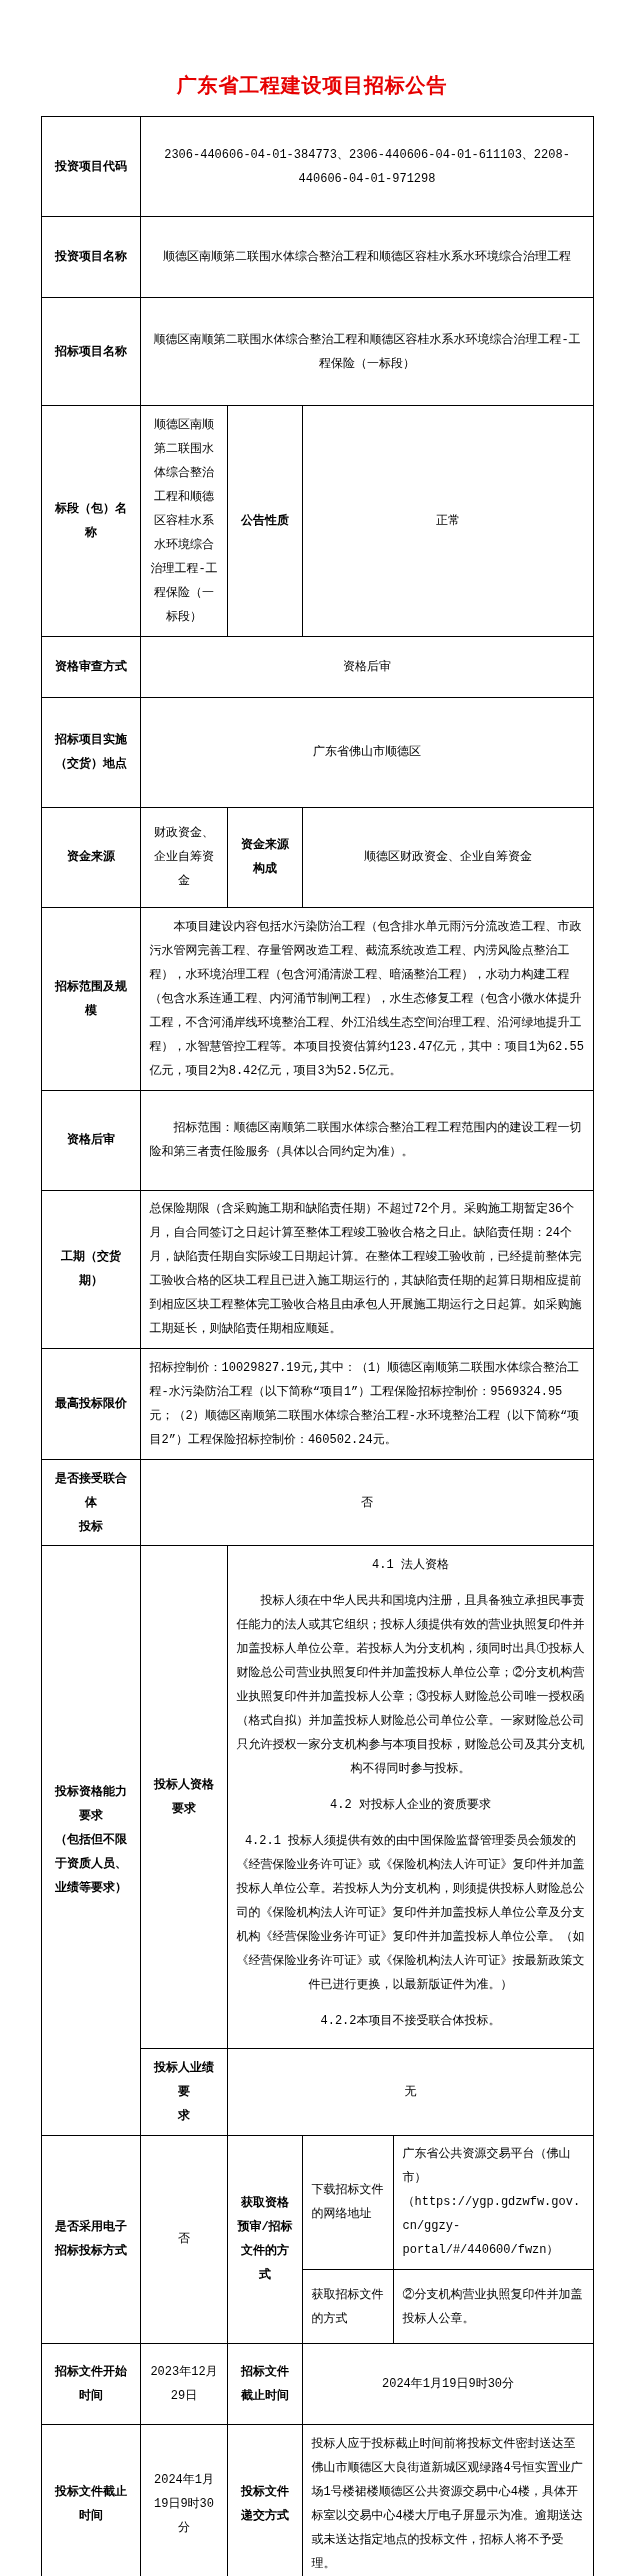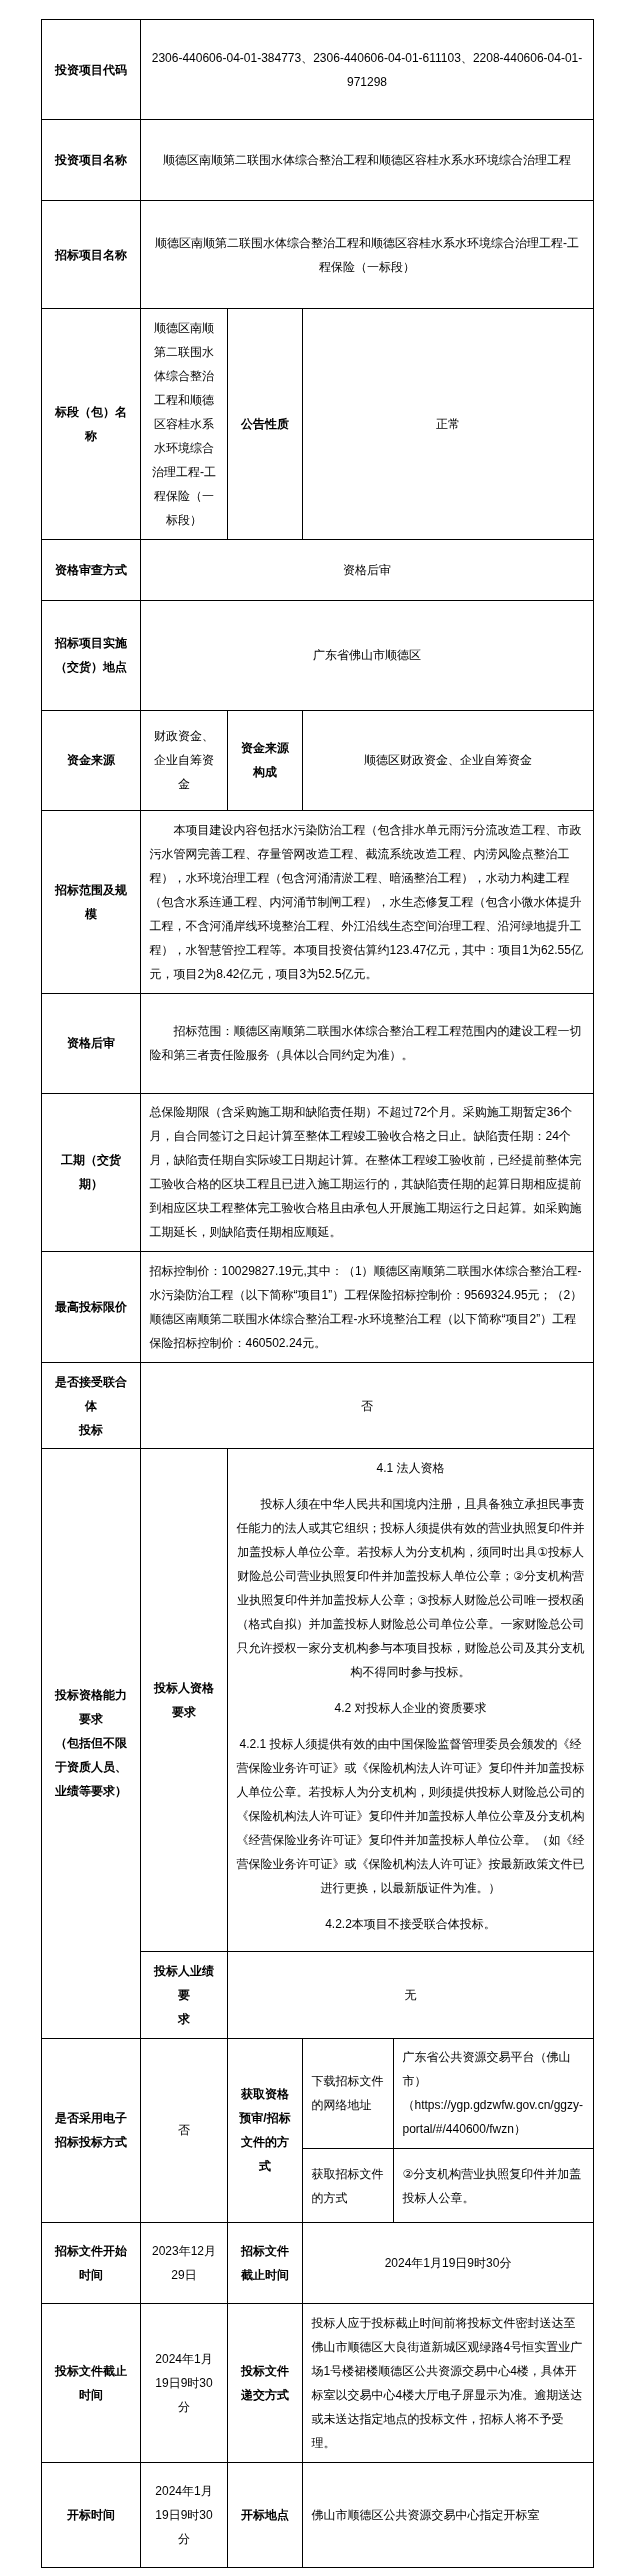--- a/index.html
+++ b/index.html
@@ -2,38 +2,39 @@
 <html style="font-size:13.5px"><head>
 <meta charset="utf-8">
 <style>
   html,body{margin:0;padding:0;background:#ffffff;}
   .page{width:624px;min-height:2576px;background:#fff;overflow:hidden;
         font-family:"Liberation Sans","DejaVu Sans",sans-serif;color:#000;}
   h1.doc-title{margin:73px 0 0 0;font-size:20px;line-height:24px;font-weight:bold;
         text-align:center;letter-spacing:0.8px;}
   table.doc{border-collapse:collapse;table-layout:fixed;width:553px;margin:19.4px 0 0 41px;}
   table.doc td{border:0.8px solid #000;font-size:12px;line-height:24px;
-        padding:6.8px 8.5px;vertical-align:middle;word-break:break-word;}
+        padding:6.8px 8.5px;vertical-align:middle;word-break:break-word;font-family:Liberation Mono, monospace;}
   td.lbl{font-weight:bold;text-align:center;}
   td.ctr{text-align:center;}
   td.lft{text-align:left;}
   td.pre{white-space:pre-line;}
   td.indent2{text-indent:2em;}
   td.sub{font-weight:normal;text-align:left;margin-left:16px;}
   .qual p{margin:12px 0;text-align:center;}
   .qual p:first-child{margin-top:0;}
   .qual p:last-child{margin-bottom:8px;}
   .qual p:nth-child(2){text-indent:2em;}
   .urlwrap{word-break:break-all;}
 </style>
 </head>
 <body>
 
 <div class="page">
 
+  <h1 class="doc-title" id="docTitle" style="color: rgb(230, 0, 0);">广东省工程建设项目招标公告</h1>
 
   <table class="doc">
     <colgroup>
       <col style="width:99px">
         <col style="width:87px">
         <col style="width:75px">
         <col style="width:91px">
         <col style="width:200px">
     </colgroup>
 

